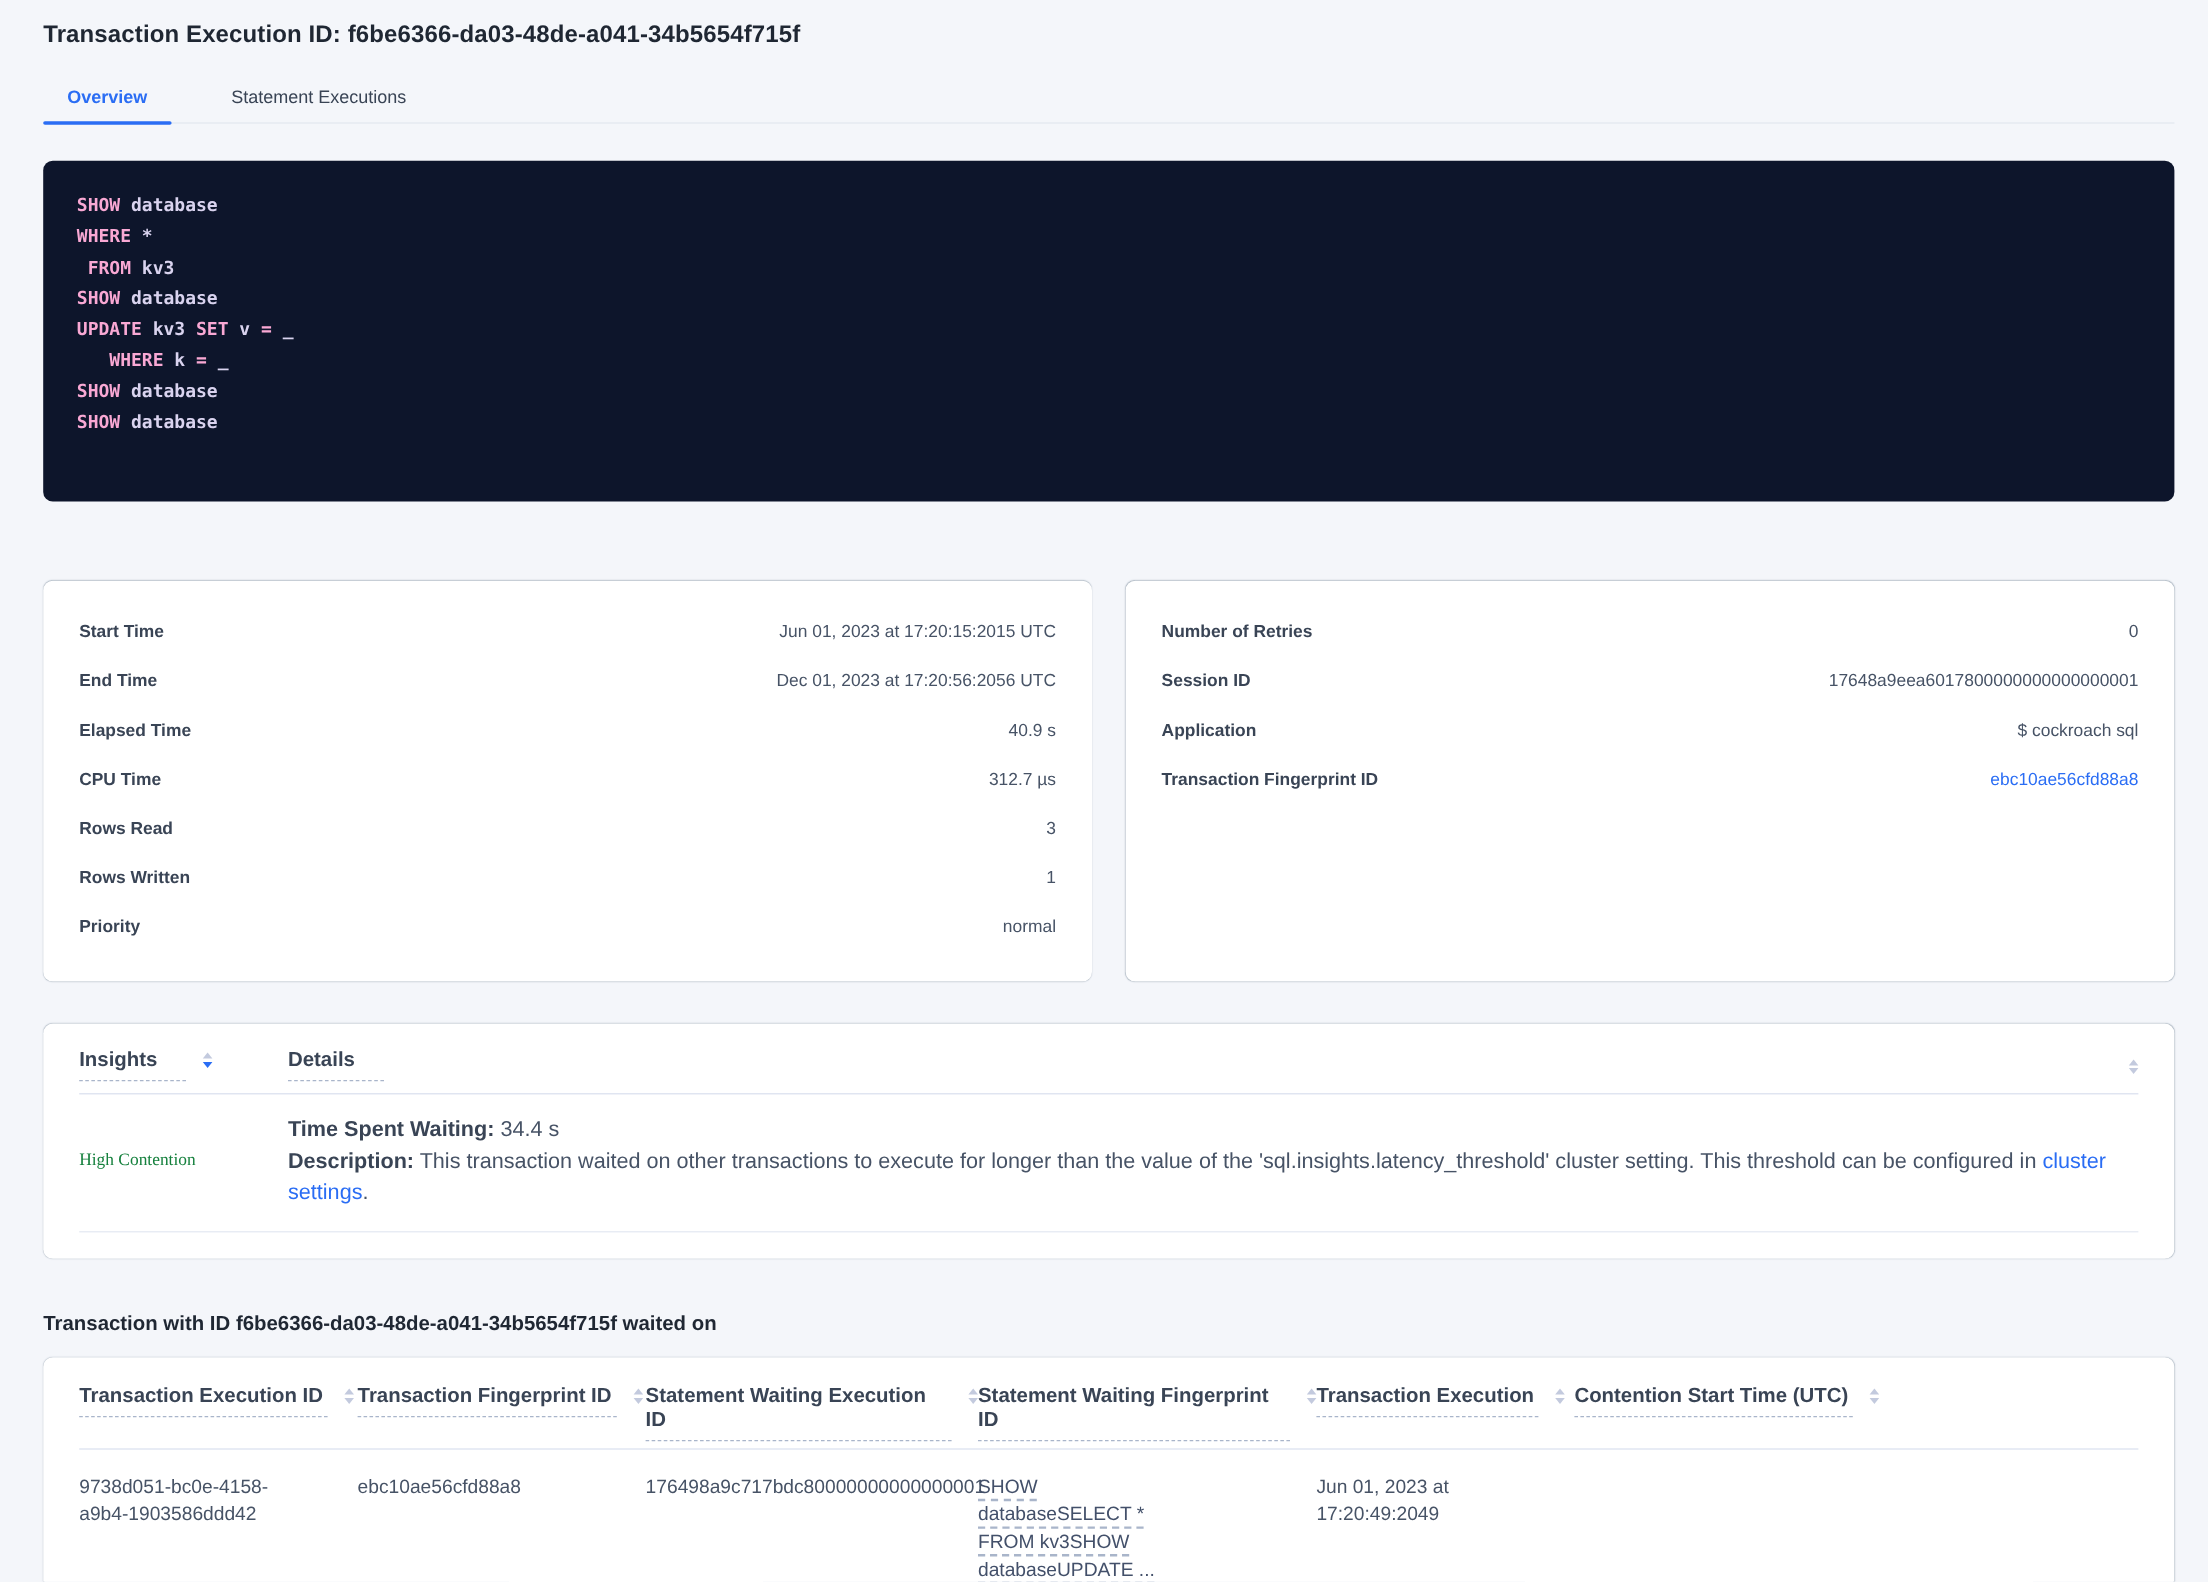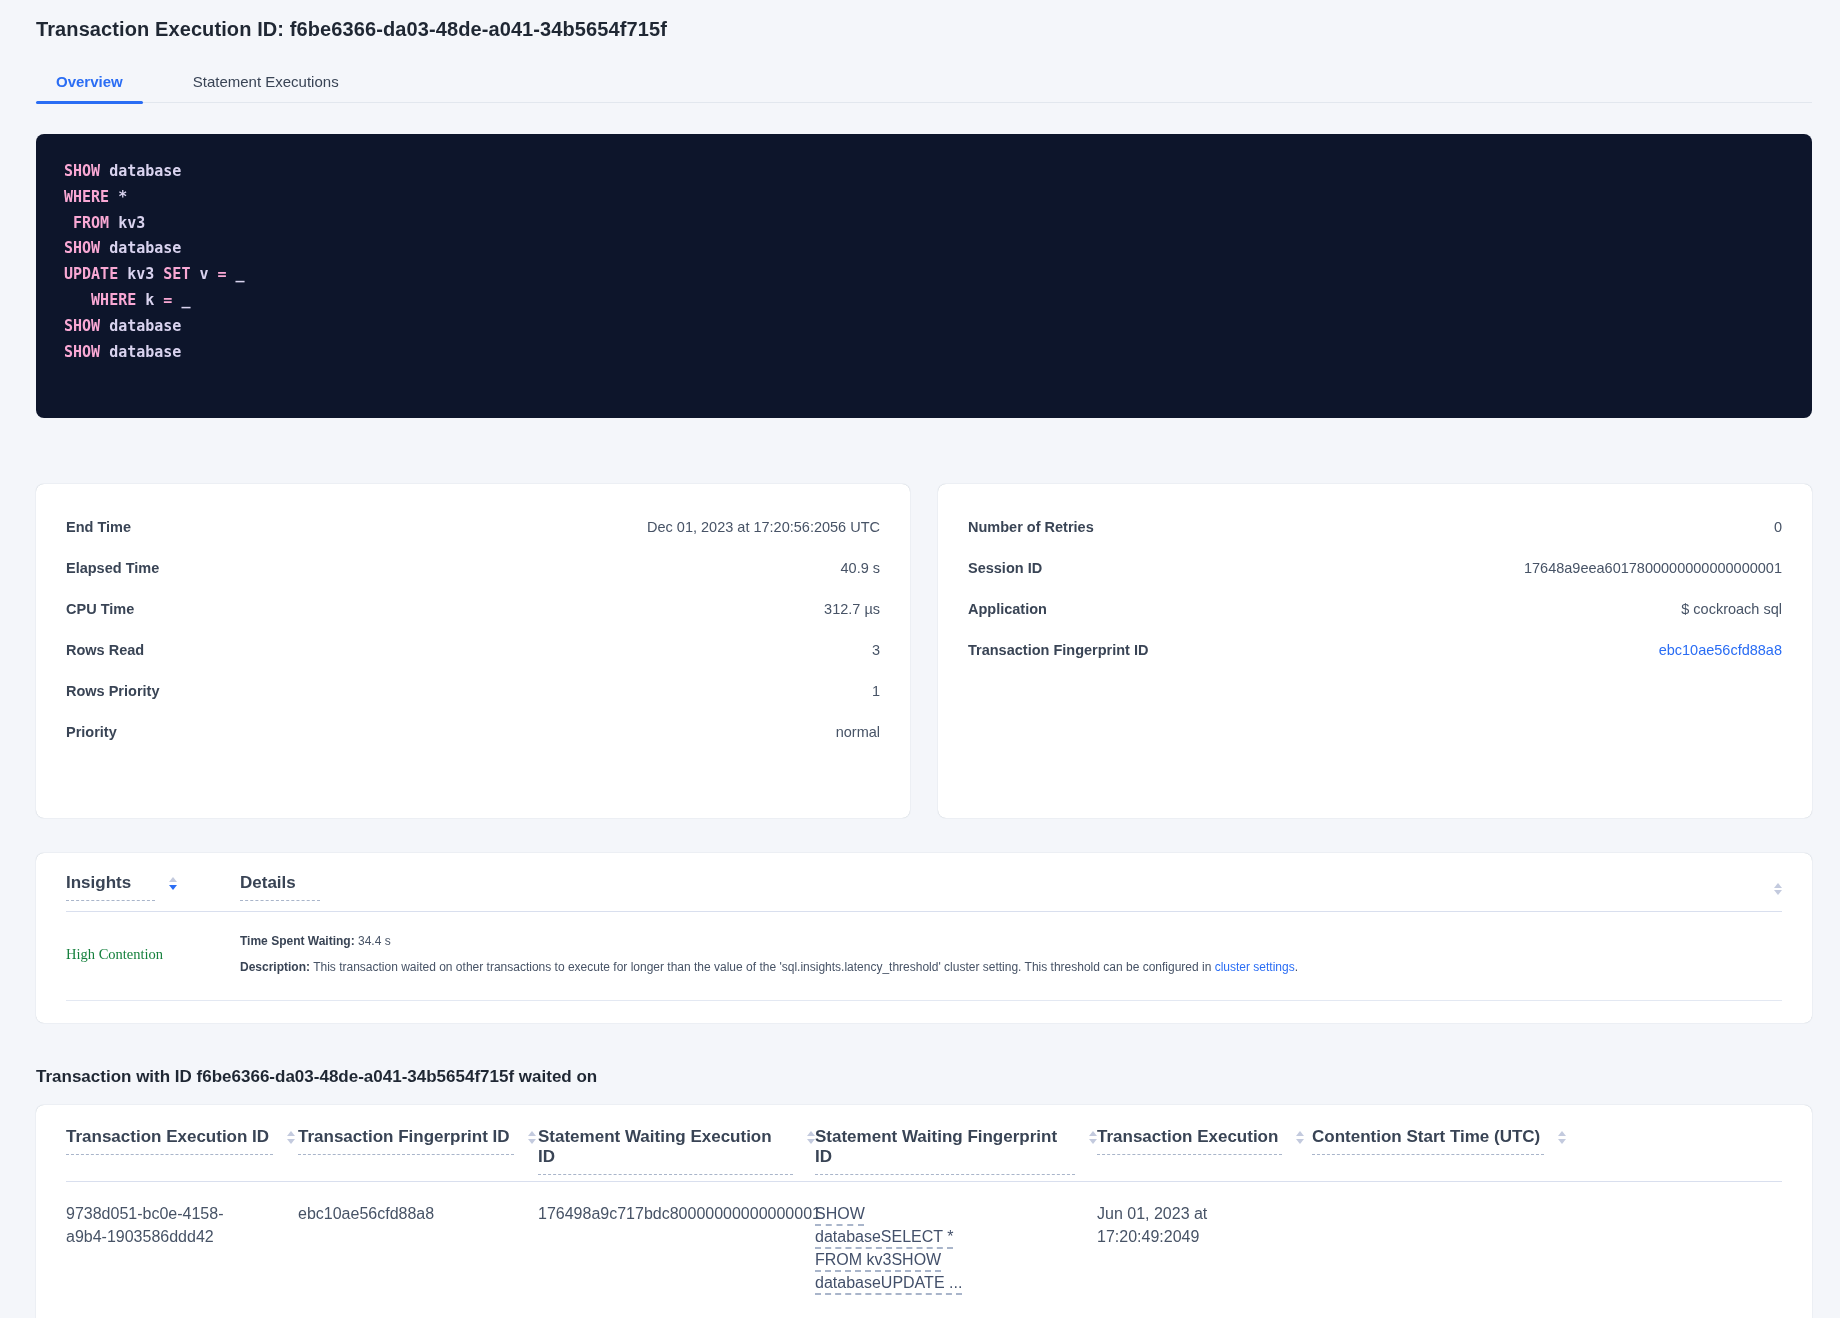--- a/index.html
+++ b/index.html
@@ -43,21 +43,21 @@
   .th-wrap { display:flex; align-items:flex-start; gap:14px; }
   .sort { display:inline-flex; flex-direction:column; align-items:center; margin-top:4px; cursor:pointer; }
   .sort i { display:block; width:0; height:0; border-left:4.5px solid transparent; border-right:4.5px solid transparent; }
   .sort .up { border-bottom:5.5px solid #c3cade; margin-bottom:2.5px; }
   .sort .down { border-top:5.5px solid #c3cade; }
   .sort.desc .down { border-top-color:#2a6df4; }
   .ins-divider { border-bottom:1px solid #d9dfee; margin-top:10px; }
   .ins-row { display:grid; grid-template-columns:174px 1fr; align-items:center;
              padding:16px 0 20px 0; border-bottom:1px solid #e3e8f2; }
   .insight-badge { font-size:14.5px; color:#15803d;font-family:Liberation Serif, serif; }
-  .detail-line { font-size:12px; color:#475366; line-height:26px; }
+  .detail-line { font-size:18px; color:#475366; line-height:26px; }
   .detail-line .b { font-weight:700; color:#394455; }
   .ins-bottom-space { height:22px; }
 
   .link { color:#2a6df4; text-decoration:none; cursor:pointer; }
 
   
   .section-heading { margin-top:44px; font-size:17px; font-weight:700; color:#1f2733; }
   .waited-card { margin-top:18px; padding:0 30px; height:225px; overflow:hidden; }
   .wt-grid { display:grid; grid-template-columns:232px 240px 277px 282px 215px auto; }
   .wt-header { padding-top:22px; align-items:start; }
@@ -88,37 +88,41 @@
       <div class="code-line"><span class="tok-kw">SHOW</span><span class="tok-plain"> database</span></div>
       <div class="code-line"><span class="tok-kw">UPDATE</span><span class="tok-plain"> kv3 </span><span class="tok-kw">SET</span><span class="tok-plain"> v </span><span class="tok-kw">=</span><span class="tok-plain"> _</span></div>
       <div class="code-line"><span class="tok-plain">   </span><span class="tok-kw">WHERE</span><span class="tok-plain"> k </span><span class="tok-kw">=</span><span class="tok-plain"> _</span></div>
       <div class="code-line"><span class="tok-kw">SHOW</span><span class="tok-plain"> database</span></div>
       <div class="code-line"><span class="tok-kw">SHOW</span><span class="tok-plain"> database</span></div>
     </div>
 
   <div class="cards-row">
     <div class="card summary-card" id="summary-left">
         <div class="sum-row">
+          <div class="sum-label">Start Time</div>
+          <div class="sum-value">Jun 01, 2023 at 17:20:15:2015 UTC</div>
+        </div>
+        <div class="sum-row">
           <div class="sum-label">End Time</div>
           <div class="sum-value">Dec 01, 2023 at 17:20:56:2056 UTC</div>
         </div>
         <div class="sum-row">
           <div class="sum-label">Elapsed Time</div>
           <div class="sum-value">40.9 s</div>
         </div>
         <div class="sum-row">
           <div class="sum-label">CPU Time</div>
           <div class="sum-value">312.7 µs</div>
         </div>
         <div class="sum-row">
           <div class="sum-label">Rows Read</div>
           <div class="sum-value">3</div>
         </div>
         <div class="sum-row">
-          <div class="sum-label">Rows Priority</div>
+          <div class="sum-label">Rows Written</div>
           <div class="sum-value">1</div>
         </div>
         <div class="sum-row">
           <div class="sum-label">Priority</div>
           <div class="sum-value">normal</div>
         </div>
       </div>
     <div class="card summary-card" id="summary-right">
         <div class="sum-row">
           <div class="sum-label">Number of Retries</div>

